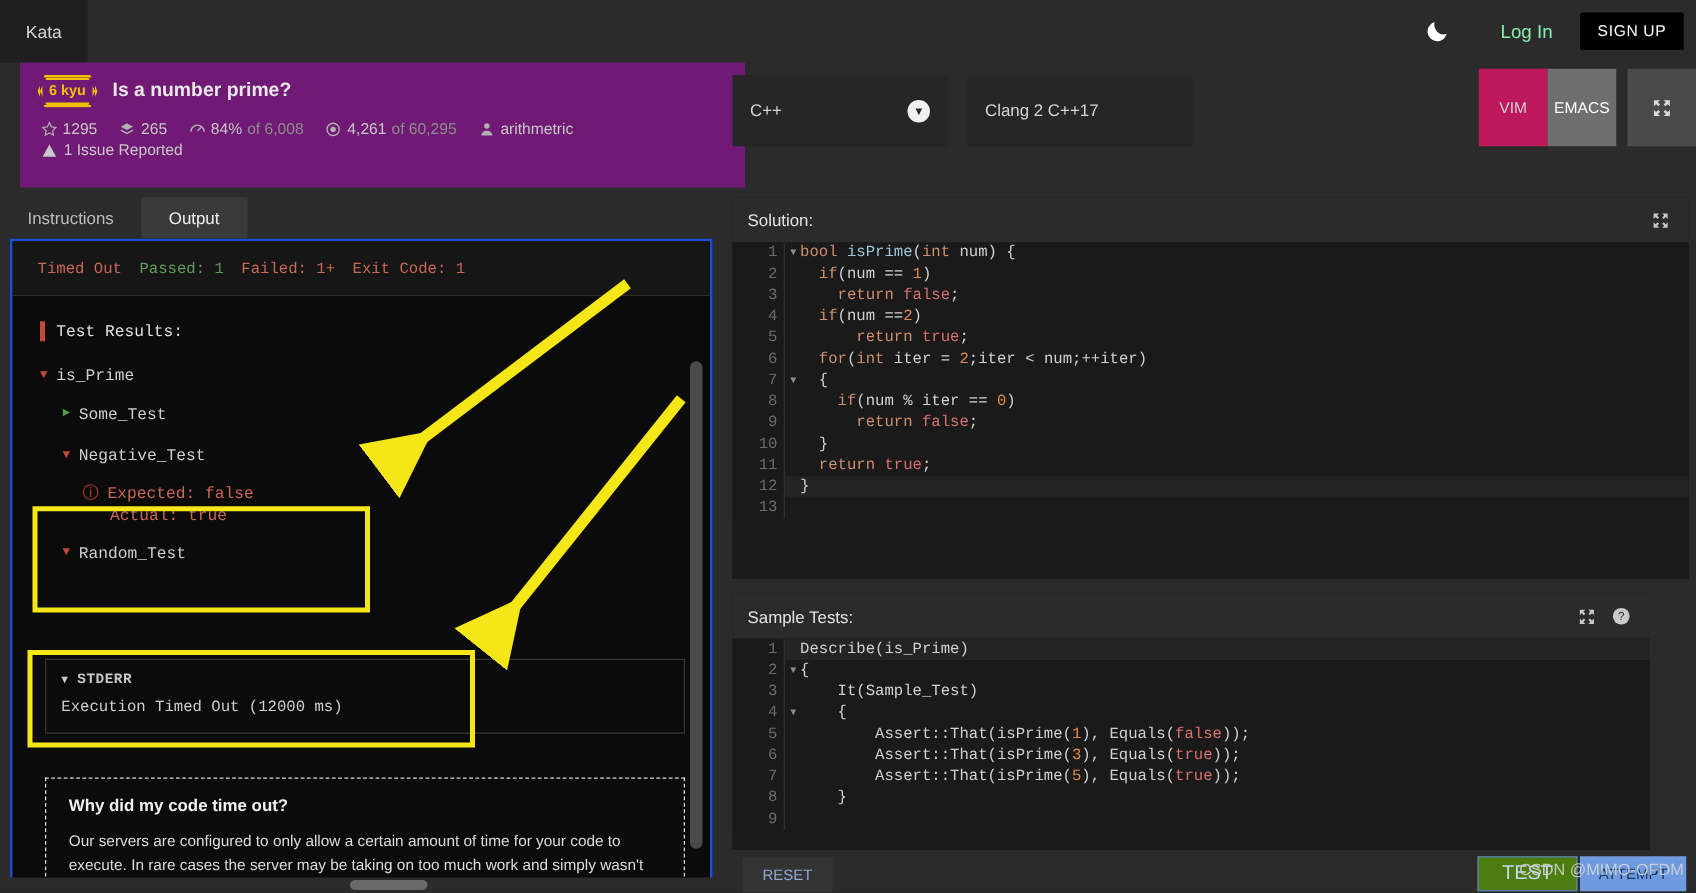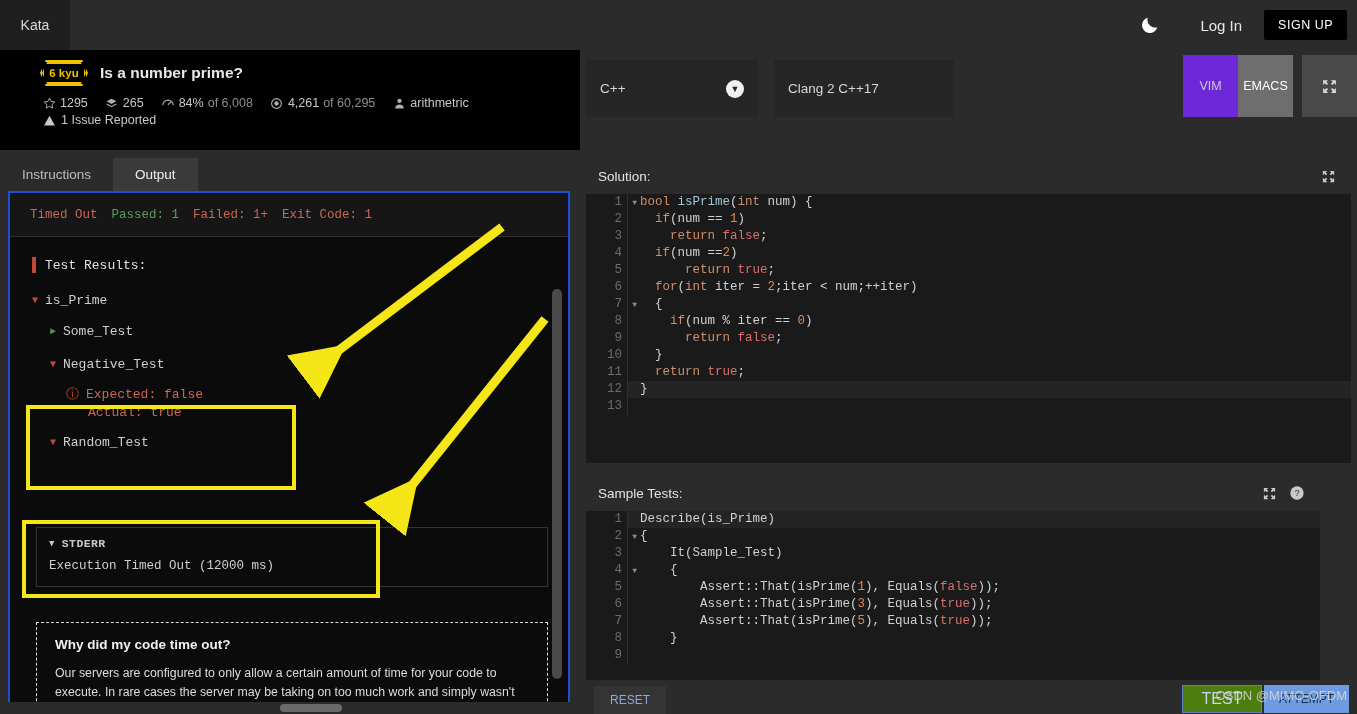--- a/index.html
+++ b/index.html
@@ -16,29 +16,29 @@
     position: absolute; top:0; left:0; width:1357px; height:50px;
     background:#2b2b2b; display:flex; align-items:stretch;
   }
   .brand-tab {
     width:70px; background:#1f1f1f; display:flex; align-items:center;
     justify-content:center; color:#d8d8d8; font-size:14px;
   }
   .nav-spacer { flex:1; }
   .nav-right { display:flex; align-items:center; gap:0px; padding-right:10px; }
   .moon-btn { width:56px; height:50px; display:flex; align-items:center; justify-content:center; cursor:pointer; }
-  .login-link { color:#e5e5e5; font-size:15px; padding:0 22px; cursor:pointer; }
+  .login-link { color:#86efac; font-size:15px; padding:0 22px; cursor:pointer; }
   .signup-btn {
     background:#000000; color:#fff; font-size:12.5px; letter-spacing:.5px;
     padding:8px 14px; border:none; border-radius:2px; cursor:pointer;
     font-family:"Liberation Sans", sans-serif;
   }
 
   
-  .kata-header { position:absolute; top:50px; left:0; width:580px; height:100px; background:#000000;padding-left:26px; }
+  .kata-header { position:absolute; top:50px; left:16px; width:580px; height:100px; background:#701a75; }
   .kata-title-row { display:flex; align-items:center; padding:10px 14px 0 14px; gap:12px; }
   .kyu-badge {
     width:48px; height:26px; position:relative; display:flex; align-items:center; justify-content:center;
     color:#f2c200; font-size:11.5px; font-weight:bold;
     border:2px solid #f2c200;
     clip-path: polygon(12% 0, 88% 0, 100% 50%, 88% 100%, 12% 100%, 0 50%);
   }
   .kyu-badge::before{
     content:""; position:absolute; inset:0;
     border:2px solid #f2c200;
@@ -124,21 +124,21 @@
     display:flex; align-items:center; justify-content:space-between; padding:0 14px;
     color:#d5d5d5; font-size:13.5px; cursor:pointer;
   }
   .chev-circle { width:18px; height:18px; border-radius:50%; background:#f0f0f0; color:#262626; display:flex; align-items:center; justify-content:center; font-size:9px; }
   .lang-version {
     position:absolute; left:188px; top:5px; width:180px; height:57px; background:#262626;
     display:flex; align-items:center; padding:0 14px; color:#d5d5d5; font-size:13.5px;
   }
   .editor-modes { position:absolute; right:0px; top:0px; height:62px; display:flex; }
   .mode-btn { width:55px; height:62px; display:flex; align-items:center; justify-content:center; font-size:12.5px; cursor:pointer; }
-  .mode-vim { background:#6d28d9; color:#cfcfcf; }
+  .mode-vim { background:#be185d; color:#cfcfcf; }
   .mode-emacs { background:#6e6e6e; color:#ffffff; }
   .mode-expand { width:55px; height:62px; background:#4a4a4a; display:flex; align-items:center; justify-content:center; margin-left:9px; cursor:pointer; }
 
   .panel { position:absolute; background:#1f1f1f; }
   .panel-head { height:36px; display:flex; align-items:center; padding:0 12px; color:#e2e2e2; font-size:13.5px; background:#2b2b2b; }
   .panel-head .ph-spacer { flex:1; }
   .ph-icon { width:22px; height:22px; display:flex; align-items:center; justify-content:center; cursor:pointer; }
 
   .solution-panel { left:586px; top:158px; width:765px; height:305px; }
   .tests-panel { left:586px; top:475px; width:734px; height:205px; }

